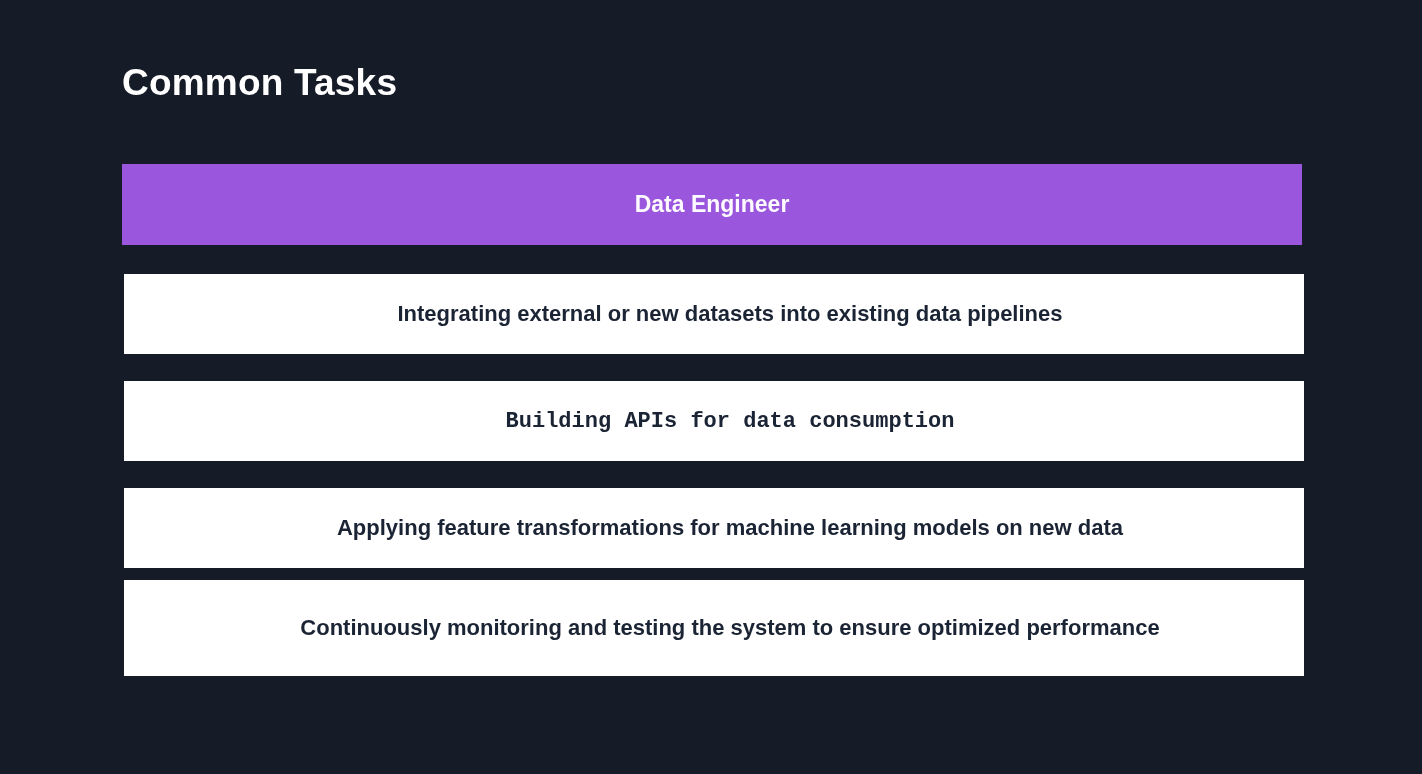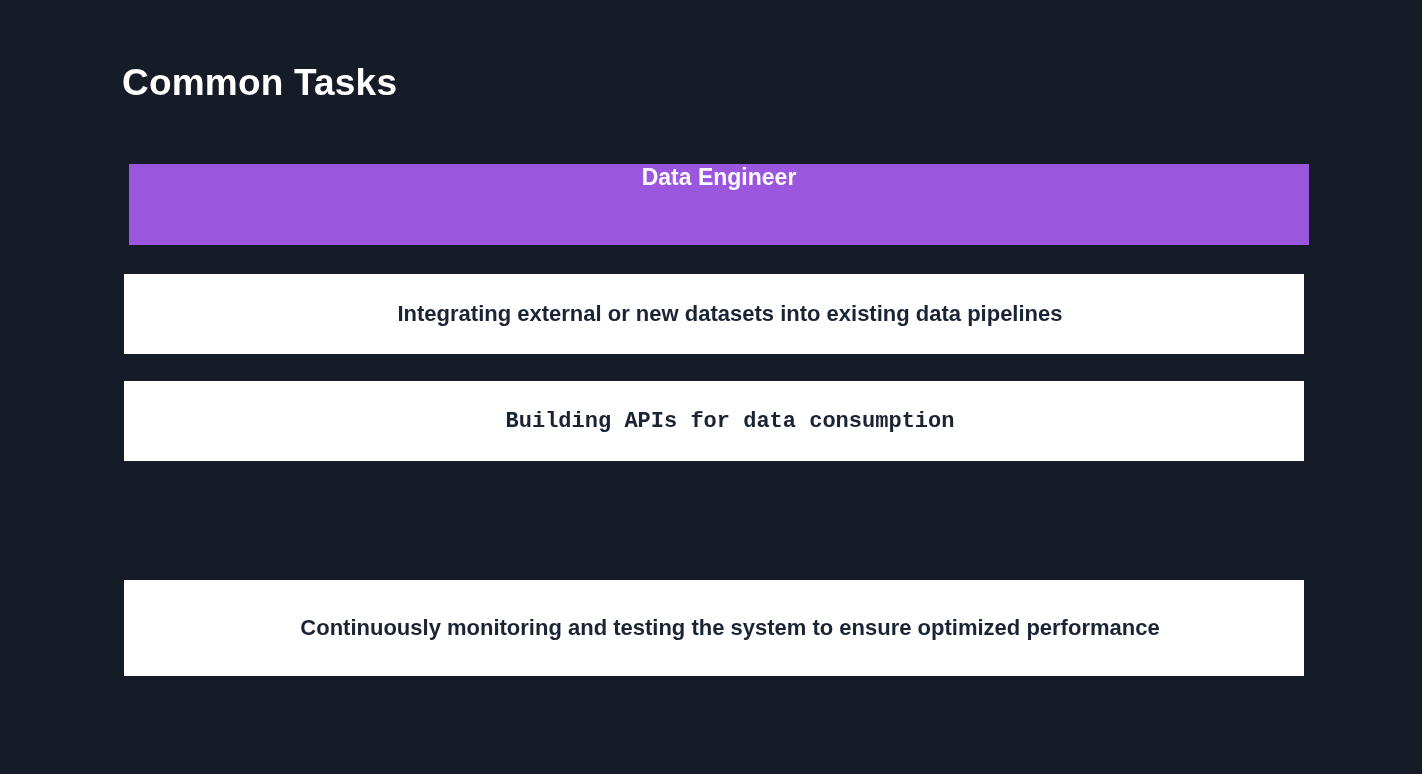--- a/index.html
+++ b/index.html
@@ -26,22 +26,22 @@
     letter-spacing: 0.2px;
   }
   .header-bar {
     position: absolute;
     left: 122px;
     top: 164px;
     width: 1180px;
     height: 81px;
     background: #9a57dd;
     display: flex;
+    align-items: center;
     justify-content: center;
-    margin-left: 7px;
   }
   .header-bar span {
     font-size: 23px;
     font-weight: 700;
     color: #fcfaff;
   }
   .task-bar {
     position: absolute;
     left: 124px;
     width: 1180px;
@@ -74,18 +74,21 @@
   </div>
 
   <div class="task-bar task-1">
     <span>Integrating external or new datasets into existing data pipelines</span>
   </div>
 
   <div class="task-bar task-2">
     <span>Building APIs for data consumption</span>
   </div>
 
+  <div class="task-bar task-3">
+    <span>Applying feature transformations for machine learning models on new data</span>
+  </div>
 
   <div class="task-bar task-4">
     <span>Continuously monitoring and testing the system to ensure optimized performance</span>
   </div>
 
 </div>
 
 </body></html>

